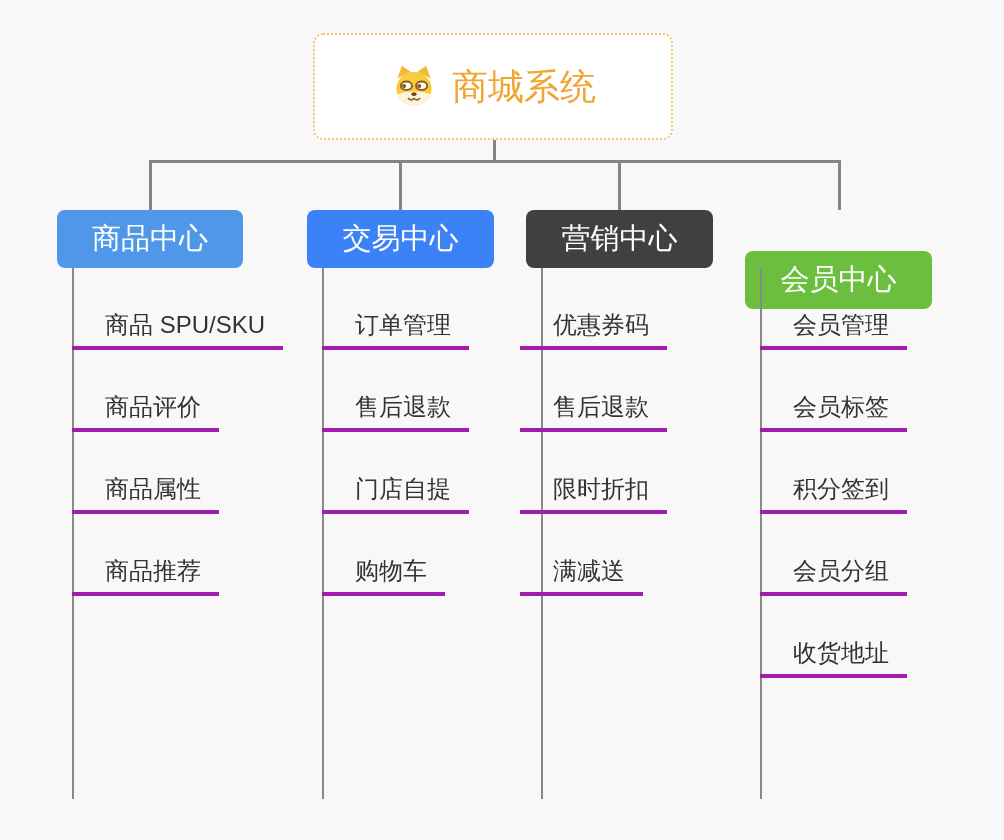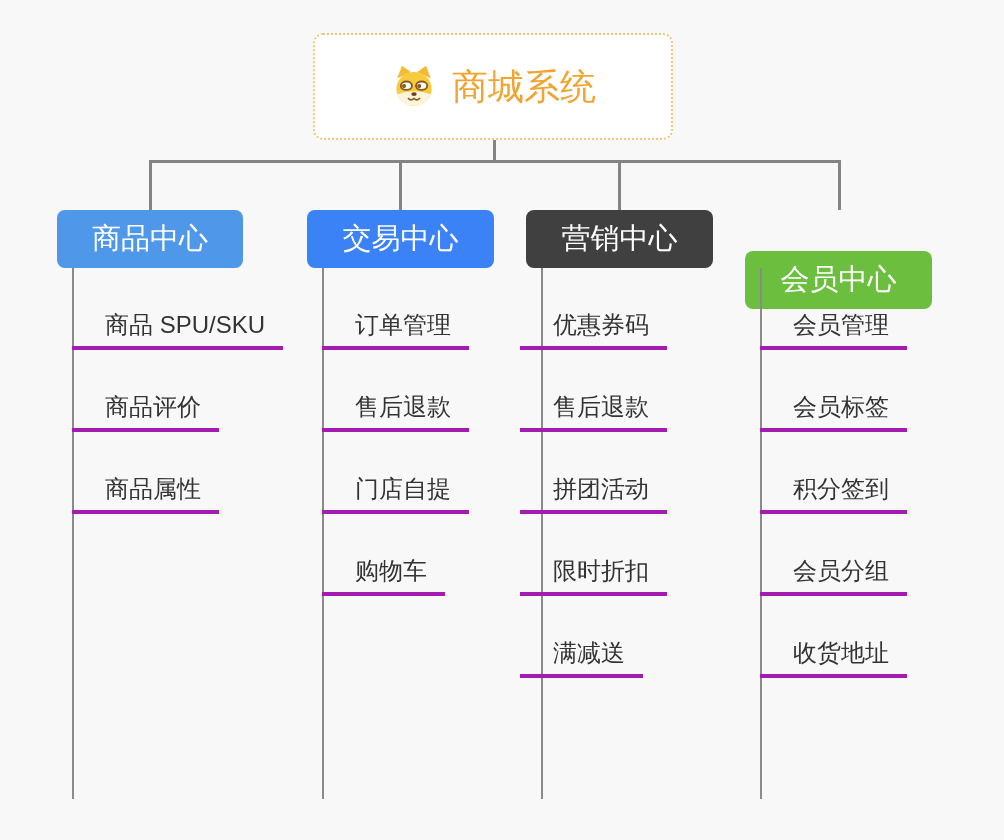--- a/index.html
+++ b/index.html
@@ -81,33 +81,33 @@
 
   <div class="vline" id="v1"></div>
   <div class="vline" id="v2"></div>
   <div class="vline" id="v3"></div>
   <div class="vline" id="v4"></div>
 
   <div class="items" id="list1">
     <div class="item">商品 SPU/SKU</div>
     <div class="item">商品评价</div>
     <div class="item">商品属性</div>
+    <div class="item">商品推荐</div>
   </div>
 
   <div class="items" id="list2">
     <div class="item">订单管理</div>
     <div class="item">售后退款</div>
     <div class="item">门店自提</div>
     <div class="item">购物车</div>
   </div>
 
   <div class="items" id="list3">
     <div class="item">优惠券码</div>
     <div class="item">售后退款</div>
-    <div class="item">拼团活动</div>
     <div class="item">限时折扣</div>
     <div class="item">满减送</div>
   </div>
 
   <div class="items" id="list4">
     <div class="item">会员管理</div>
     <div class="item">会员标签</div>
     <div class="item">积分签到</div>
     <div class="item">会员分组</div>
     <div class="item">收货地址</div>

